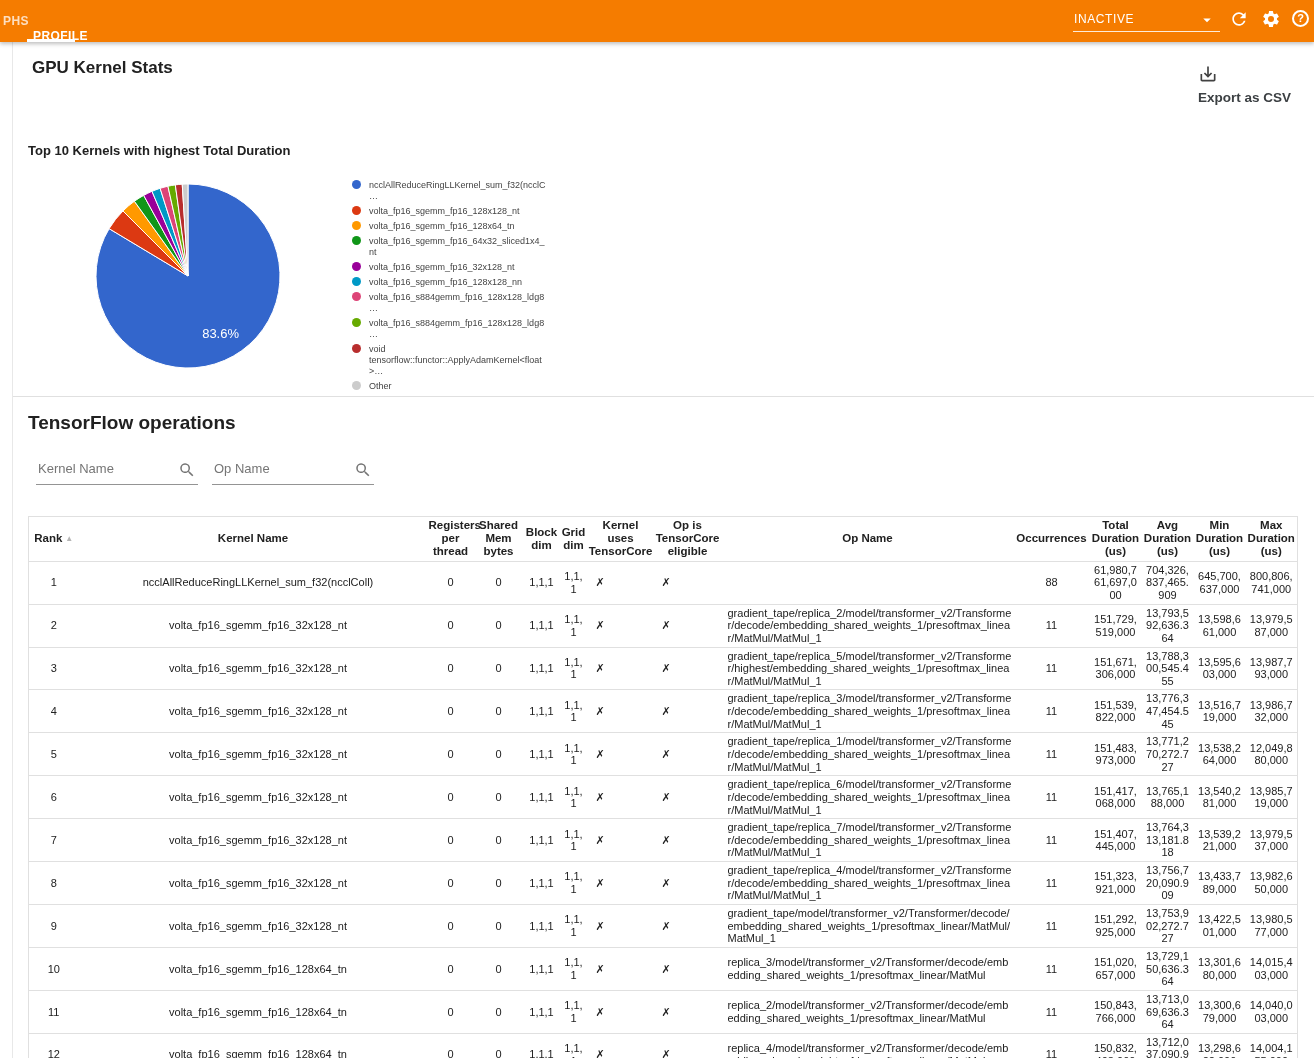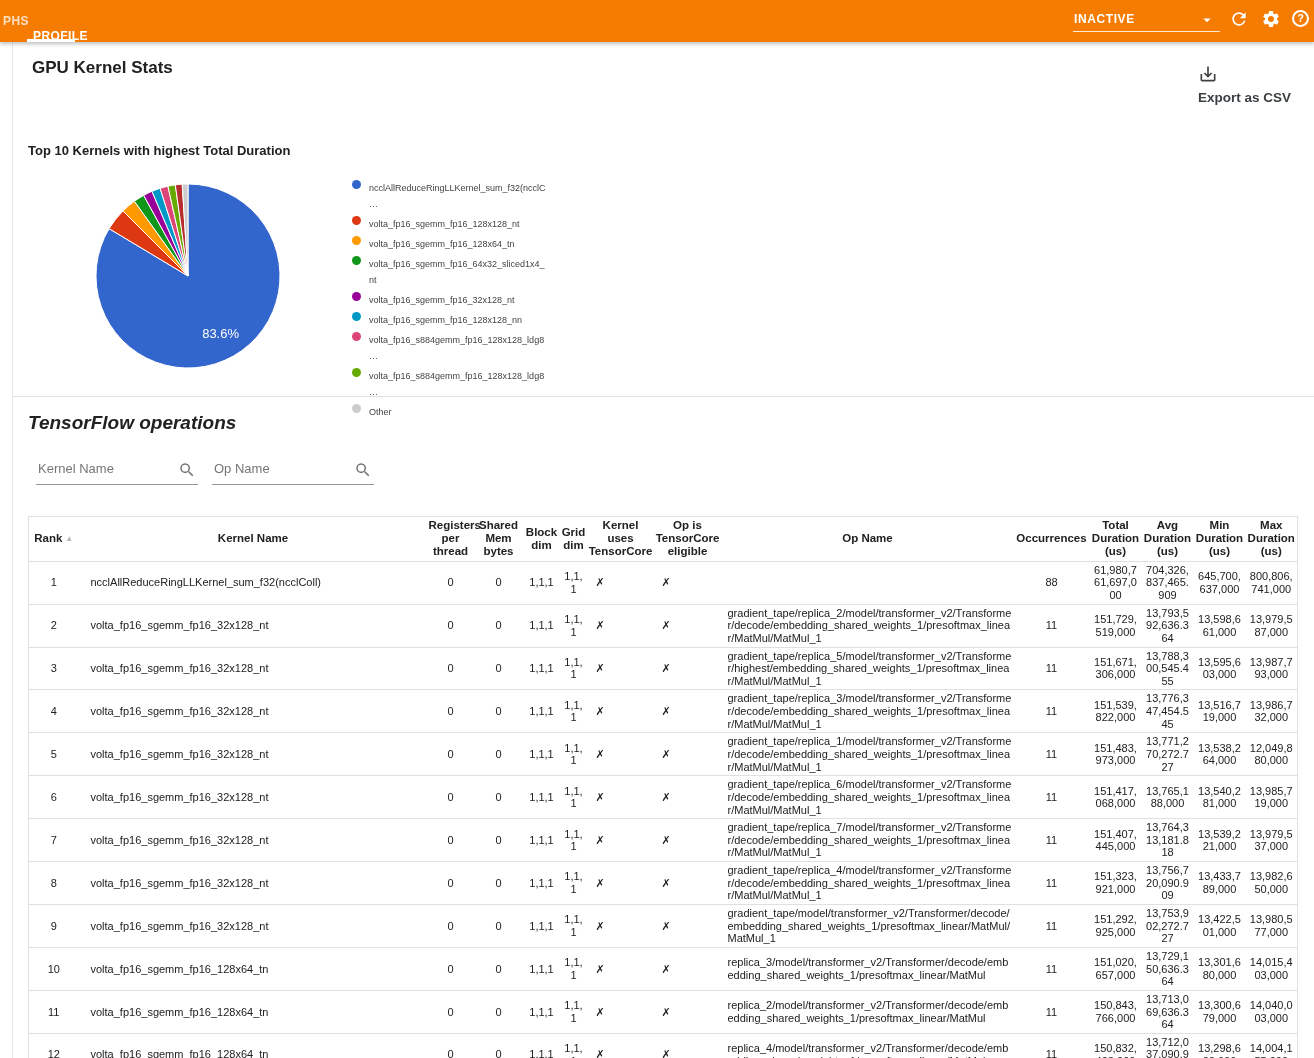--- a/index.html
+++ b/index.html
@@ -10,69 +10,69 @@
   
   .toolbar { position:absolute; left:0; top:0; width:1314px; height:42px; background:#f57c00;
              box-shadow:0 2px 4px rgba(0,0,0,.25); z-index:5; }
   .tab { position:absolute; top:14px; font-size:12px; font-weight:bold; letter-spacing:.4px;
          color:rgba(255,255,255,.75); cursor:pointer; }
   .tab.partial { left:3px; }
   .tab.active { left:33px; color:#fff;margin-top:15px; }
   .tab-underline { position:absolute; left:27px; top:39px; width:48px; height:3px; background:#fff; }
   .run-select { position:absolute; left:1073px; top:6px; width:147px; height:26px;
                 border-bottom:1px solid rgba(255,255,255,.85); color:#fff; cursor:pointer; }
-  .run-select .val { position:absolute; left:1px; top:6px; font-size:12px; font-weight:bold; letter-spacing:.6px; }
+  .run-select .val { position:absolute; left:1px; top:6px; font-size:12px; font-weight:normal; letter-spacing:.6px; }
   .run-select .arrow { position:absolute; right:4px; top:5px; width:18px; height:18px; }
   .tb-icon { position:absolute; top:9px; width:20px; height:20px; cursor:pointer; }
   .tb-icon svg { display:block; }
   .help-circle { position:absolute; top:10px; left:1292px; width:17px; height:17px; border:2px solid #fff;
                  border-radius:50%; color:#fff; font-size:11px; font-weight:bold; text-align:center;
                  line-height:13px; cursor:pointer; }
 
   .left-rule { position:absolute; left:12px; top:42px; width:1px; height:1016px; background:#e8e8e8; }
 
   
   .section-title { position:absolute; color:#212121; }
   #gpu-title { left:32px; top:58px; font-size:17px; }
   .export { position:absolute; left:1198px; top:64px; width:100px; cursor:pointer; color:#424242; }
   .export .lbl { font-size:13.5px; font-weight:bold; margin-top:2px; color:#3c4043; }
   #chart-heading { position:absolute; left:28px; top:143px; font-size:13px; font-weight:bold; color:#212121;text-align:center; }
 
   #pie-svg { position:absolute; left:93px; top:181px; }
   #pie-legend { position:absolute; left:352px; top:180px; width:195px; }
   .legend-item { display:flex; align-items:flex-start; margin-bottom:4px; font-size:9px;
-                 line-height:16px; color:#444; }
+                 line-height:11px; color:#444; }
   .legend-dot { width:9px; height:9px; border-radius:50%; margin-right:8px; margin-top:0; flex:0 0 9px; }
   .legend-text { overflow-wrap:break-word; word-break:break-word; }
 
   .section-divider { position:absolute; left:13px; top:396px; width:1301px; height:1px; background:#e0e0e0; }
 
   
-  #ops-title { left:28px; top:412px; font-size:19px;font-style:italic; }
+  #ops-title { left:28px; top:412px; font-size:19px; }
   .filter-field { position:absolute; top:455px; width:162px; height:32px; }
   .filter-field input { width:162px; height:30px; border:none; outline:none; border-bottom:1px solid #949494;
                         font-family:"Liberation Sans",sans-serif; font-size:13px; color:#212121;
                         padding:4px 24px 6px 2px; background:transparent; }
   .filter-field input::placeholder { color:#757575; opacity:1; }
   .filter-field .search-ic { position:absolute; right:2px; top:6px; width:18px; height:18px; cursor:pointer; }
   #filter-kernel { left:36px; }
   #filter-op { left:212px; }
 
   
   #ops-table { position:absolute; left:28px; top:516px; width:1269px; border-collapse:collapse;
                table-layout:fixed; background:#fff; border:1px solid #e0e0e0; }
   #ops-table th { font-size:11.5px; font-weight:bold; color:#212121; text-align:center;
                   vertical-align:middle; padding:2px 1px; line-height:1.15; border-bottom:1px solid #e0e0e0;
                   cursor:pointer; }
   #ops-table td { font-size:11px; color:#212121; vertical-align:middle; padding:2px 2px;
                   line-height:1.15; border-top:1px solid #e0e0e0; }
   #ops-table tbody tr:first-child td { border-top:none; }
   .sort-arrow { color:#b5b5b5; font-size:8px; margin-left:3px; vertical-align:1px; }
   .cell-center  { text-align:center; }
-  .cell-left    { text-align:left; padding-left:12px !important; }
+  .cell-left    { text-align:center; padding-left:12px !important; }
   .cell-leftwrap{ text-align:left; padding-left:6px !important; word-break:break-all; }
   .cell-numwrap { text-align:center; word-break:break-all; }
   .cell-mark    { text-align:left; padding-left:8px !important; }
 </style>
 </head>
 <body>
 
 <div id="app">
 
   <div class="toolbar">
@@ -155,20 +155,24 @@
         <span class="legend-dot" style="background: rgb(0, 153, 198);"></span>
         <span class="legend-text">volta_fp16_sgemm_fp16_128x128_nn</span>
       </div>
       <div class="legend-item">
         <span class="legend-dot" style="background: rgb(221, 68, 119);"></span>
         <span class="legend-text">volta_fp16_s884gemm_fp16_128x128_ldg8…</span>
       </div>
       <div class="legend-item">
         <span class="legend-dot" style="background: rgb(102, 170, 0);"></span>
         <span class="legend-text">volta_fp16_s884gemm_fp16_128x128_ldg8…</span>
+      </div>
+      <div class="legend-item">
+        <span class="legend-dot" style="background: rgb(184, 46, 46);"></span>
+        <span class="legend-text">void tensorflow::functor::ApplyAdamKernel&lt;float&gt;…</span>
       </div>
       <div class="legend-item">
         <span class="legend-dot" style="background: rgb(204, 204, 204);"></span>
         <span class="legend-text">Other</span>
       </div>
     </div>
 
   <div class="section-divider"></div>
 
   <h2 class="section-title" id="ops-title">TensorFlow operations</h2>

